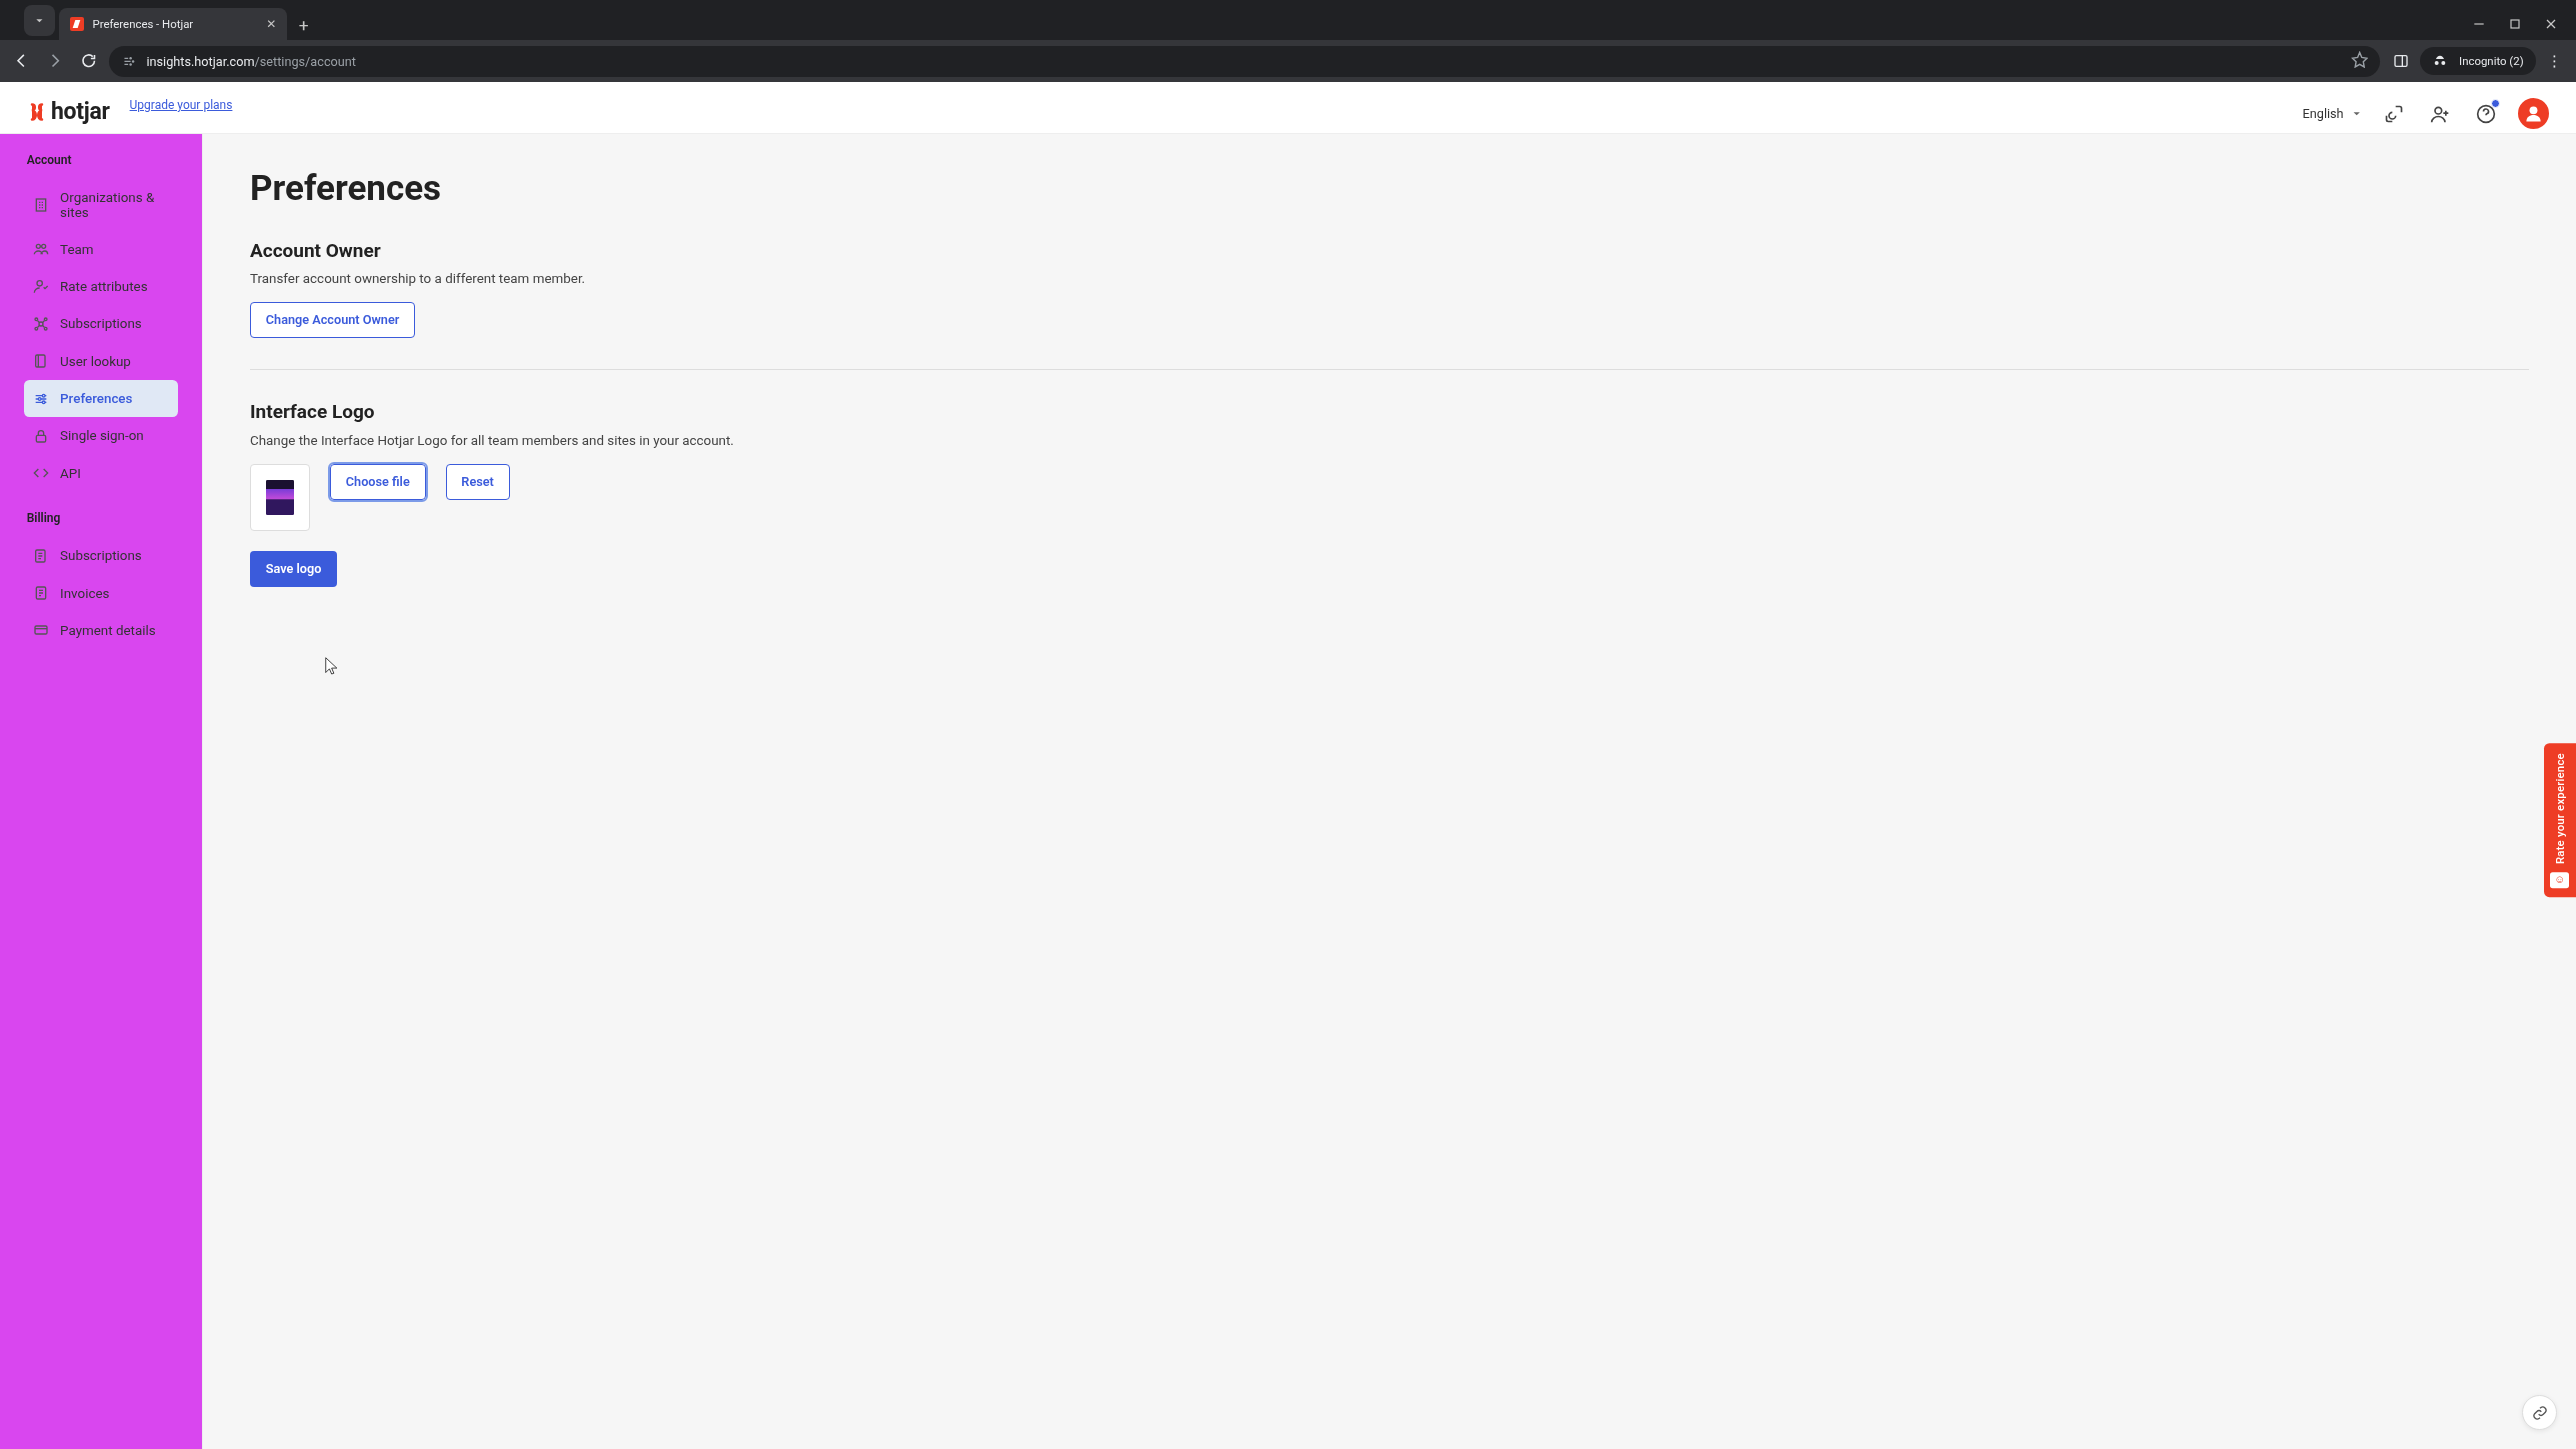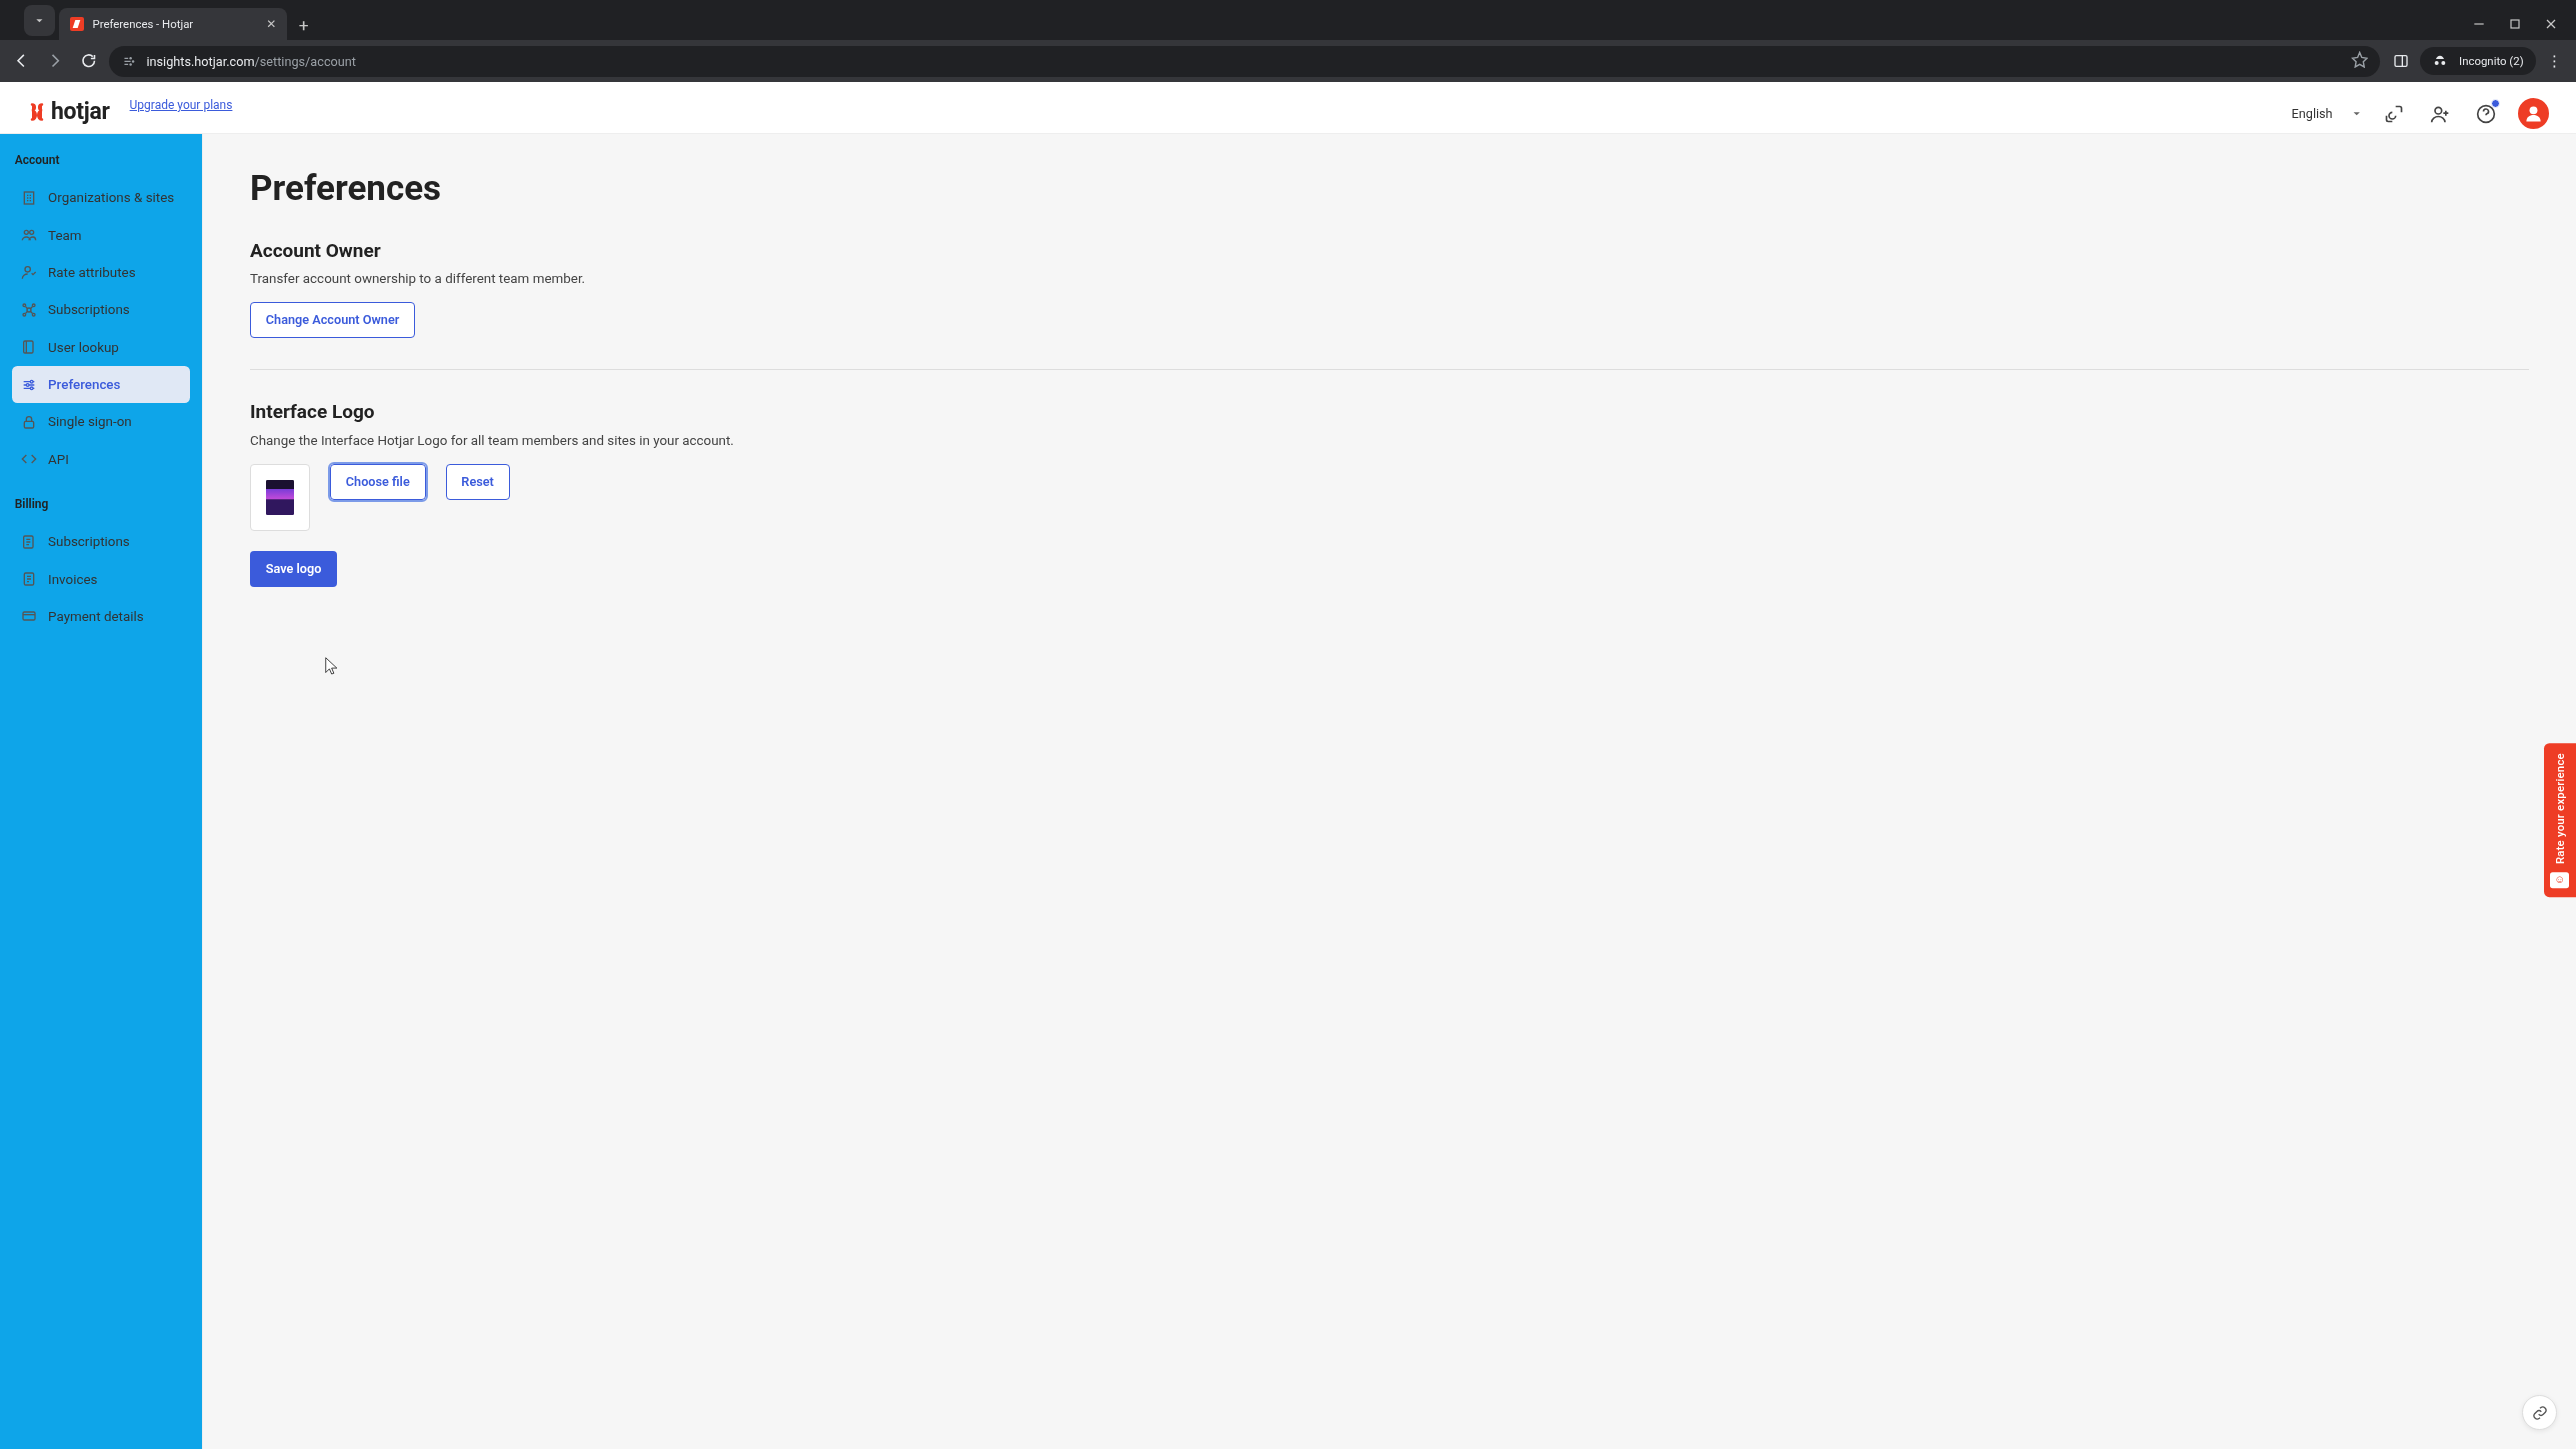--- a/index.html
+++ b/index.html
@@ -43,32 +43,32 @@
 .page { flex: 1; background: #f6f6f6; position: relative; display: flex; flex-direction: column; overflow: hidden; }
 
 
 .hj-header { height: 52px; background: #fff; display: flex; align-items: flex-start; padding: 16px 27px; border-bottom: 0.7px solid #eee; }
 .hj-logo { display: flex; align-items: center; gap: 4px; margin-right: 20px; }
 .hj-logo .mark { width: 20px; height: 20px; }
 .hj-logo .mark svg path { fill: #ee3d25; }
 .hj-logo .word { font-size: 23px; font-weight: 700; color: #222; letter-spacing: -0.3px; }
 .upgrade-link { color: #3b5bdb; font-size: 12px; text-decoration: underline; cursor: pointer; }
 .hj-header-right { margin-left: auto; display: flex; align-items: center; gap: 19px; }
-.lang-select { display: flex; align-items: center; gap: 19px; font-size: 12.7px; color: #333; cursor: pointer; }
+.lang-select { display: flex; align-items: center; gap: 8px; font-size: 12.7px; color: #333; cursor: pointer; }
 .lang-select svg { width: 9.4px; height: 9.4px; fill: #666; }
 .hj-icon { width: 27px; height: 27px; display: flex; align-items: center; justify-content: center; cursor: pointer; position: relative; }
 .hj-icon svg { width: 20px; height: 20px; stroke: #444; fill: none; stroke-width: 2; }
 .hj-icon.help { position: relative; }
 .hj-icon.help .dot { position: absolute; top: -1.3px; right: -1.3px; width: 9.4px; height: 9.4px; background: #3b5bdb; border-radius: 50%; border: 1.3px solid #fff; }
 .avatar { width: 31px; height: 31px; border-radius: 50%; border: 2px solid #ee3d25; background: #ee3d25; display: flex; align-items: center; justify-content: center; cursor: pointer; }
 .avatar svg { width: 19px; height: 19px; fill: #fff; }
 
 
 .hj-body { flex: 1; display: flex; overflow: hidden; }
-.sidebar { width: 203px; background: #0ea5e9; border-right: 0.7px solid #eee; padding: 19px 12px; overflow-y: auto; position: relative; }
+.sidebar { width: 203px; background: #d946ef; border-right: 0.7px solid #eee; padding: 19px 24px; overflow-y: auto; position: relative; }
 .sidebar::-webkit-scrollbar { width: 12px; }
 .sidebar::-webkit-scrollbar-track { background: #f0f0f0; }
 .sidebar::-webkit-scrollbar-thumb { background: #c5c5c5; border-radius: 0; }
 .sidebar-heading { font-size: 12px; font-weight: 600; color: #222; margin-bottom: 12px; padding-left: 2.7px; }
 .sidebar-heading.billing { margin-top: 19px; }
 .nav-item { display: flex; align-items: center; gap: 10.7px; padding: 10.7px 9.4px; border-radius: 5.4px; cursor: pointer; font-size: 13.4px; color: #333; }
 .nav-item.active { background: #e0e8f5; color: #3b5bdb; font-weight: 500; }
 .nav-item .nav-icon { width: 16px; height: 16px; display: flex; align-items: center; justify-content: center; }
 .nav-item .nav-icon svg { width: 16px; height: 16px; stroke: #555; fill: none; stroke-width: 2; }
 .nav-item.active .nav-icon svg { stroke: #3b5bdb; }

